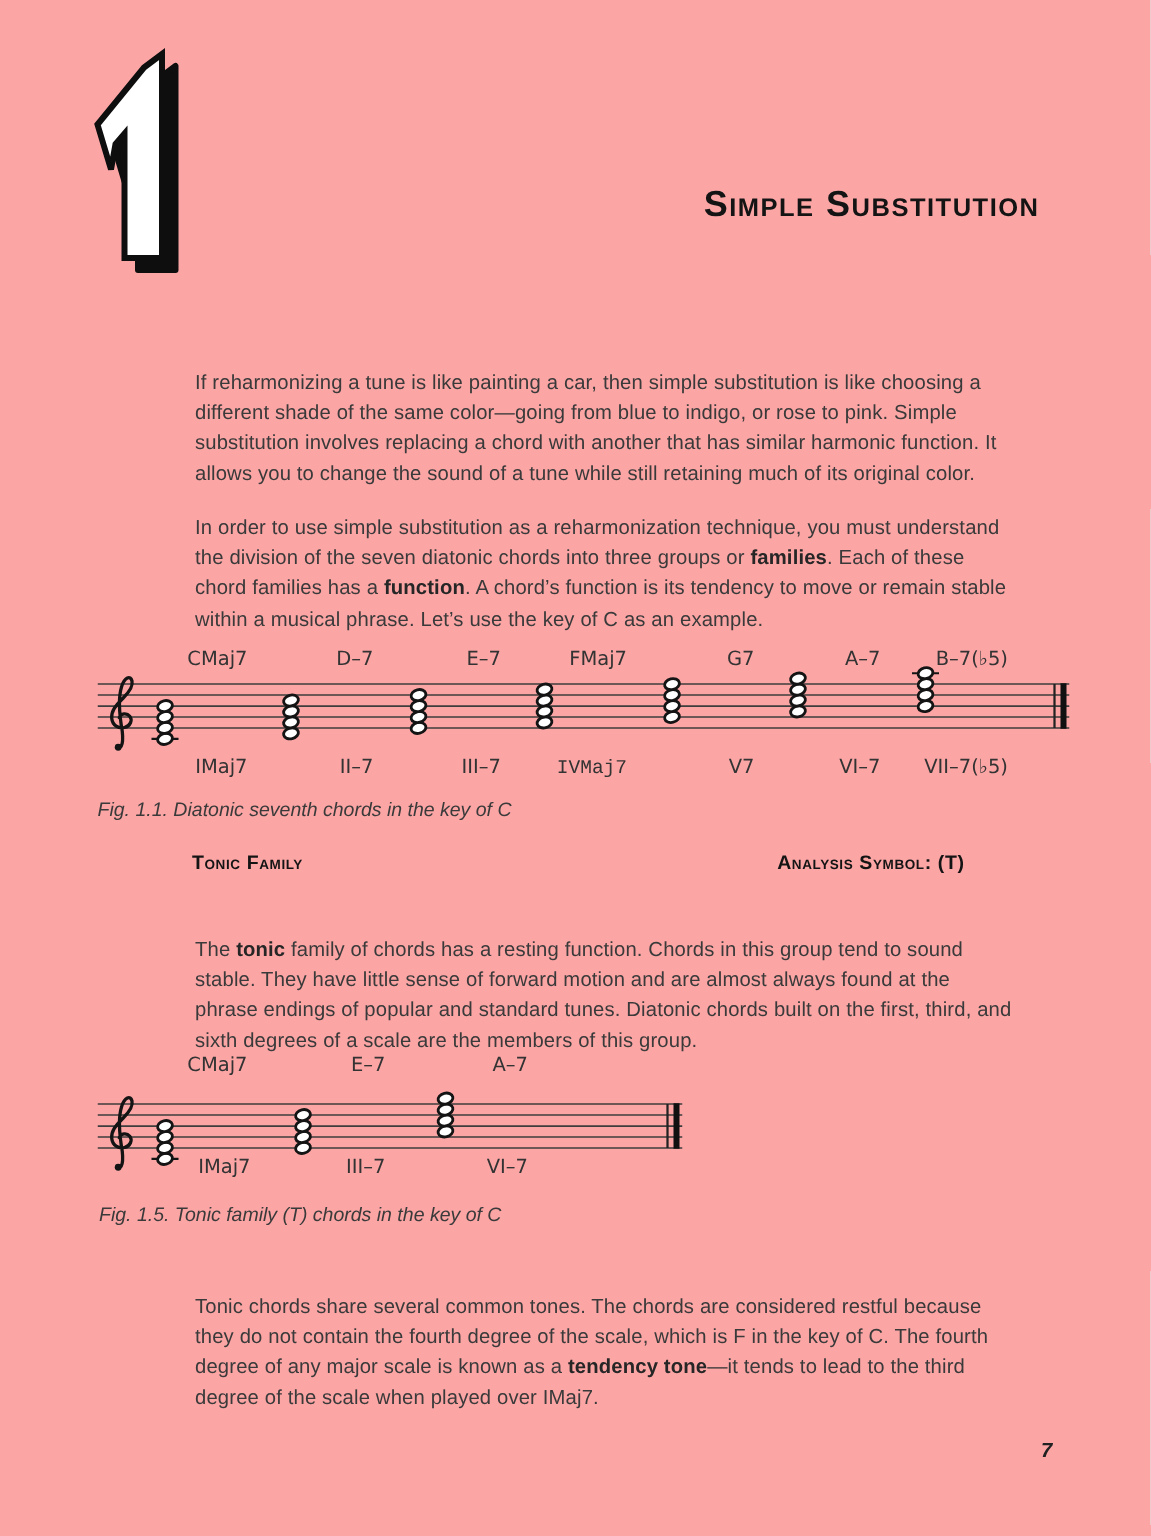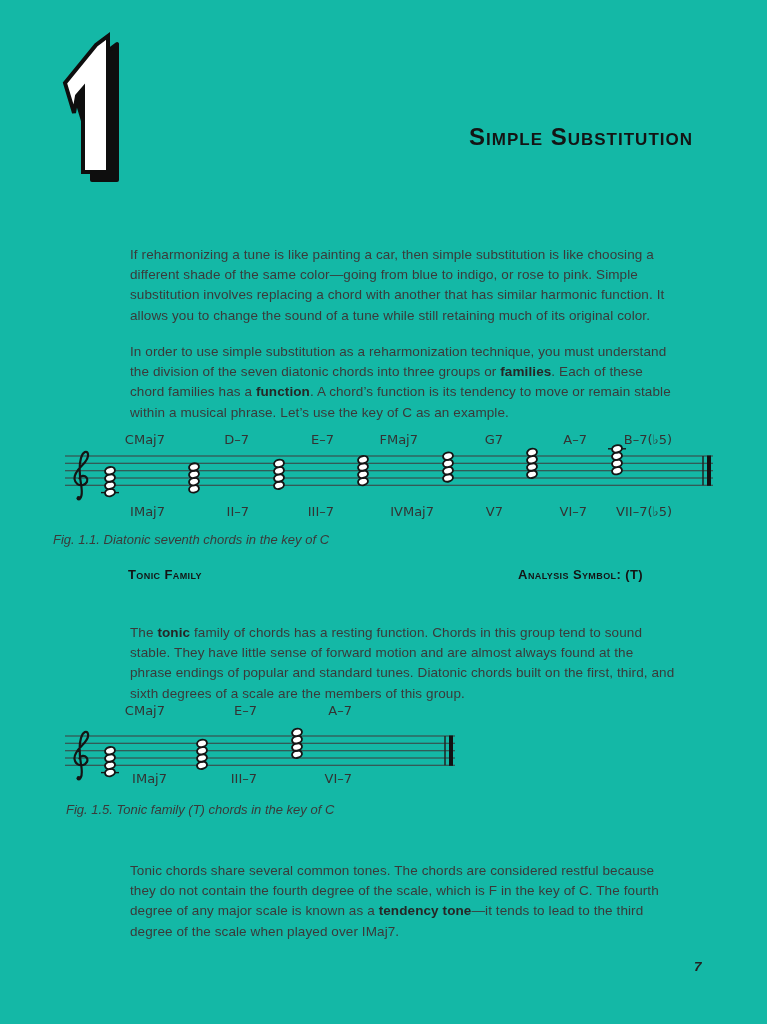--- a/index.html
+++ b/index.html
@@ -1,16 +1,16 @@
 <!DOCTYPE html>
 <html><head>
 <meta charset="utf-8">
 <style>
   html,body{margin:0;padding:0;background:#e8e8e8;}
-  .page{position:relative;width:767px;height:1024px;background:#14b8a6;overflow:hidden;
+  .page{position:relative;width:767px;height:1024px;background:#fca5a5;overflow:hidden;
         font-family:"Liberation Sans", sans-serif;}
   .abs{position:absolute;}
   .para{position:absolute;width:548px;font-size:13.5px;line-height:20.4px;color:#3a3a3a;
         letter-spacing:0.1px;}
   .para b{font-weight:700;color:#262626;}
   .page-title{position:absolute;font-weight:900;font-variant:small-caps;font-size:24px;
         letter-spacing:1px;color:#141414;white-space:nowrap;}
   .sec-head{position:absolute;font-weight:900;font-variant:small-caps;font-size:13px;
         letter-spacing:0.4px;color:#141414;white-space:nowrap;}
   .chordlab{position:absolute;width:110px;text-align:right;
@@ -114,26 +114,26 @@
       </g>
       <g>
         <line class="bar-thin" x1="638" y1="14" x2="638" y2="43.3"></line>
         <line class="bar-thick" x1="644" y1="13.5" x2="644" y2="43.8"></line>
       </g>
     </svg>
 
     <div class="chordlab" style="left:55px;top:504px;">IMaj7</div>
     <div class="chordlab" style="left:139px;top:504px;">II–7</div>
     <div class="chordlab" style="left:224px;top:504px;">III–7</div>
-    <div class="chordlab" style="left:324px;top:504px;">IVMaj7</div>
+    <div class="chordlab" style="left:308px;top:504px;font-family:Liberation Mono, monospace;">IVMaj7</div>
     <div class="chordlab" style="left:393px;top:504px;">V7</div>
     <div class="chordlab" style="left:477px;top:504px;">VI–7</div>
     <div class="chordlab" style="left:562px;top:504px;">VII–7(♭5)</div>
 
-    <div class="caption" style="left:53px;top:532px;text-align:center;">Fig. 1.1. Diatonic seventh chords in the key of C</div>
+    <div class="caption" style="left:65px;top:532px;text-align:center;">Fig. 1.1. Diatonic seventh chords in the key of C</div>
   </div>
 
   <div class="sec-head" style="left:128px;top:567px;">Tonic Family</div>
   <div class="sec-head" style="right:124px;top:567px;">Analysis Symbol: (T)</div>
 
   <p class="para" style="left:130px;top:609px;">
     <span>The </span><b>tonic</b><span> family of chords has a resting function. Chords in this group tend to sound stable. They have little sense of forward motion and are almost always found at the phrase endings of popular and standard tunes. Diatonic chords built on the first, third, and sixth degrees of a scale are the members of this group.</span>
   </p>
 
   <div>

